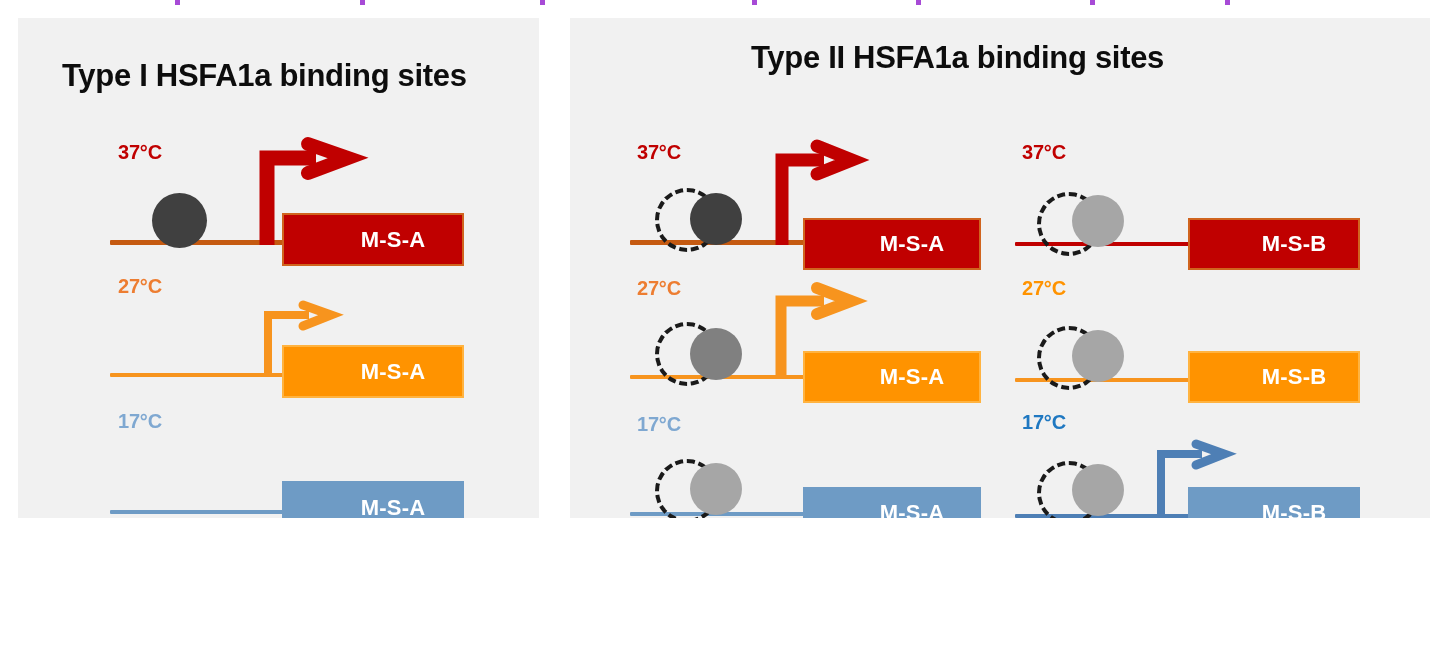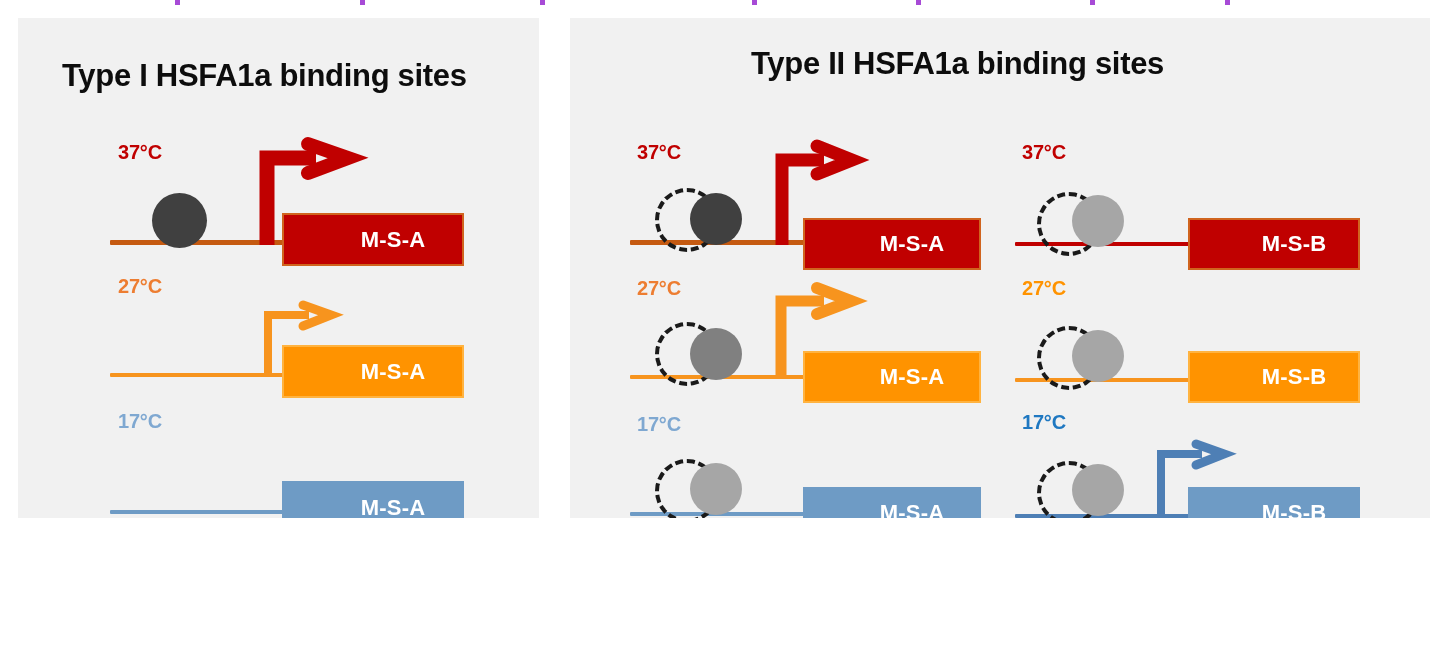--- a/index.html
+++ b/index.html
@@ -30,21 +30,21 @@
 
   .panel-title {
     position: absolute;
     white-space: nowrap;
     font-weight: bold;
     font-size: 31px;
     color: #0d0d0d;
     letter-spacing: -0.3px;
   }
   #title-type1 { left: 62px;  top: 58px; }
-  #title-type2 { left: 177px; top: 46px; }
+  #title-type2 { left: 177px; top: 40px; }
 
   
   .row {
     position: absolute;
   }
   .temp-label {
     position: absolute;
     font-weight: bold;
     font-size: 20px;
     white-space: nowrap;

